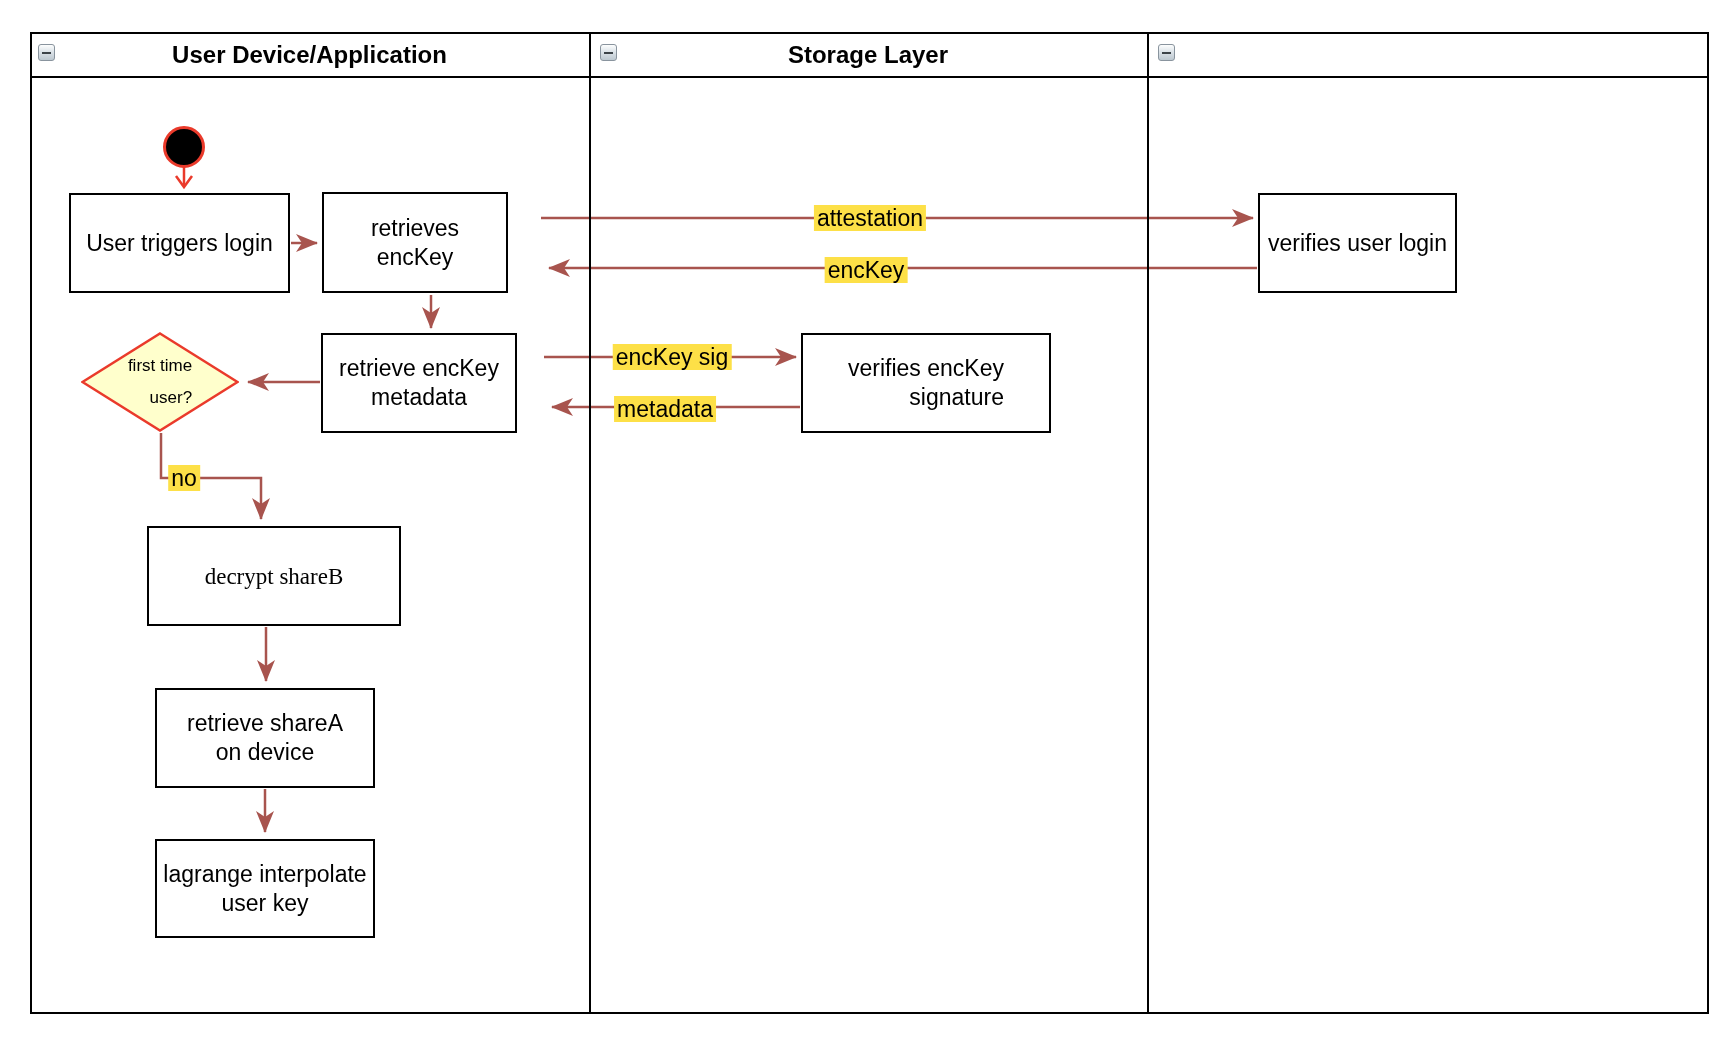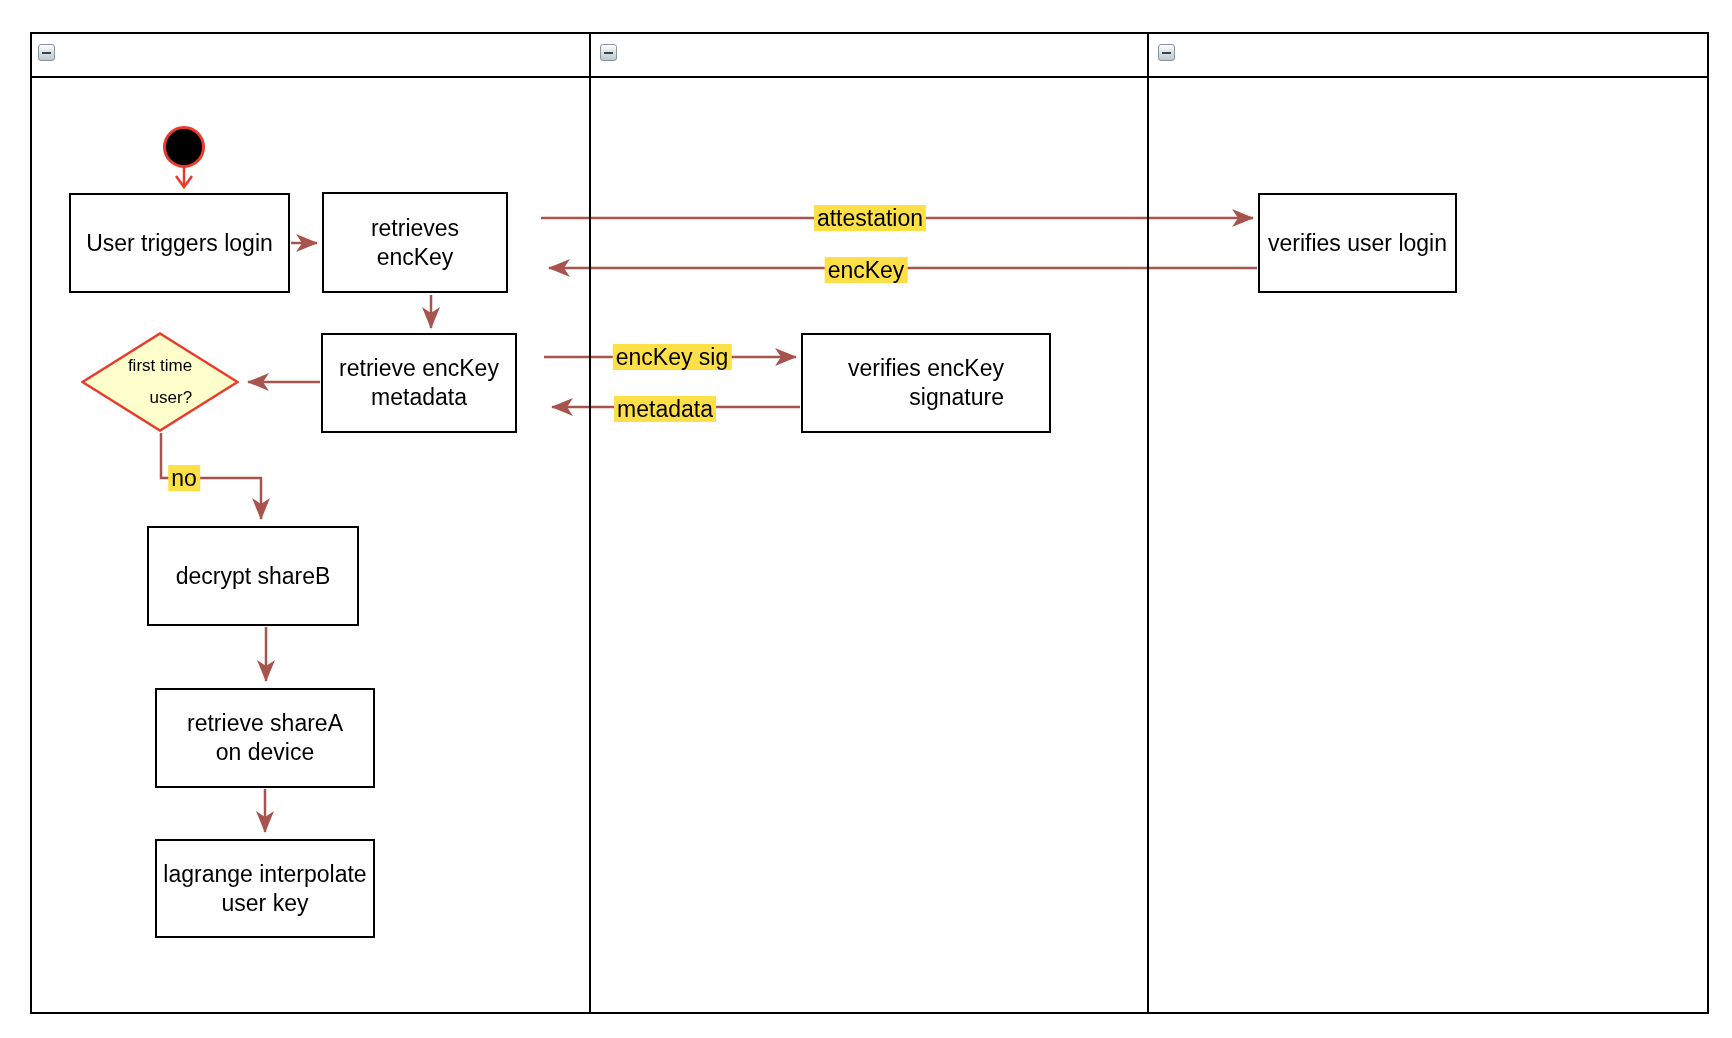--- a/index.html
+++ b/index.html
@@ -62,20 +62,26 @@
       <path d="M266,627 L266,681" marker-end="url(#mArr)"></path>
       <path d="M265,789 L265,832" marker-end="url(#mArr)"></path>
     </g>
   </svg>
 
   <div class="abs pool-frame"></div>
   <div class="abs lane-divider" style="left:589px;"></div>
   <div class="abs lane-divider" style="left:1147px;"></div>
   <div class="abs header-rule"></div>
 
+  <div class="abs lane-header" style="left:32px;width:555px;">
+    <span class="lane-title">User Device/Application</span>
+  </div>
+  <div class="abs lane-header" style="left:591px;width:554px;">
+    <span class="lane-title">Storage Layer</span>
+  </div>
 
   <div class="abs collapse-icon" style="left:38px;">
     <div class="minus-bar"></div>
   </div>
   <div class="abs collapse-icon" style="left:600px;">
     <div class="minus-bar"></div>
   </div>
   <div class="abs collapse-icon" style="left:1158px;">
     <div class="minus-bar"></div>
   </div>
@@ -95,21 +101,21 @@
   </div>
 
   <div class="abs decision" style="left:81px;top:332px;width:158px;height:100px;">
     <svg width="158" height="100" viewBox="0 0 158 100">
       <polygon points="79,1.5 156.5,50 79,98.5 1.5,50" fill="#ffffcc" stroke="#ea3a2b" stroke-width="2.5"></polygon>
     </svg>
     <div class="decision-label">first time
 user?</div>
   </div>
 
-  <div class="abs node" style="left:147px;top:526px;width:212px;height:100px;">
+  <div class="abs node" style="left:147px;top:526px;width:254px;height:100px;font-family:Liberation Serif, serif;">
     <span>decrypt shareB</span>
   </div>
   <div class="abs node" style="left:155px;top:688px;width:220px;height:100px;">
     <span>retrieve shareA
 on device</span>
   </div>
   <div class="abs node" style="left:155px;top:839px;width:220px;height:99px;">
     <span>lagrange interpolate
 user key</span>
   </div>

